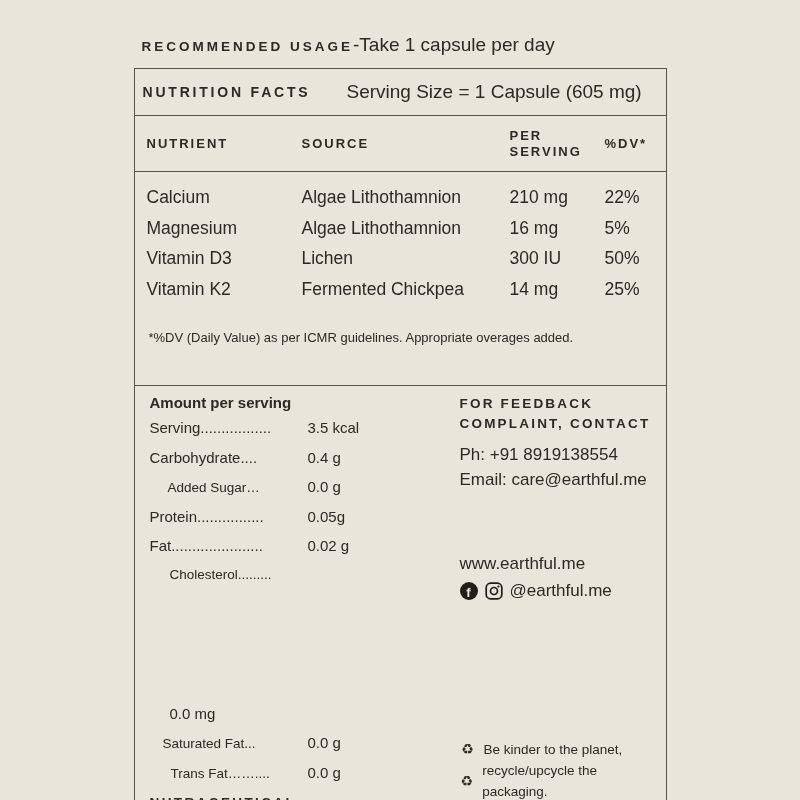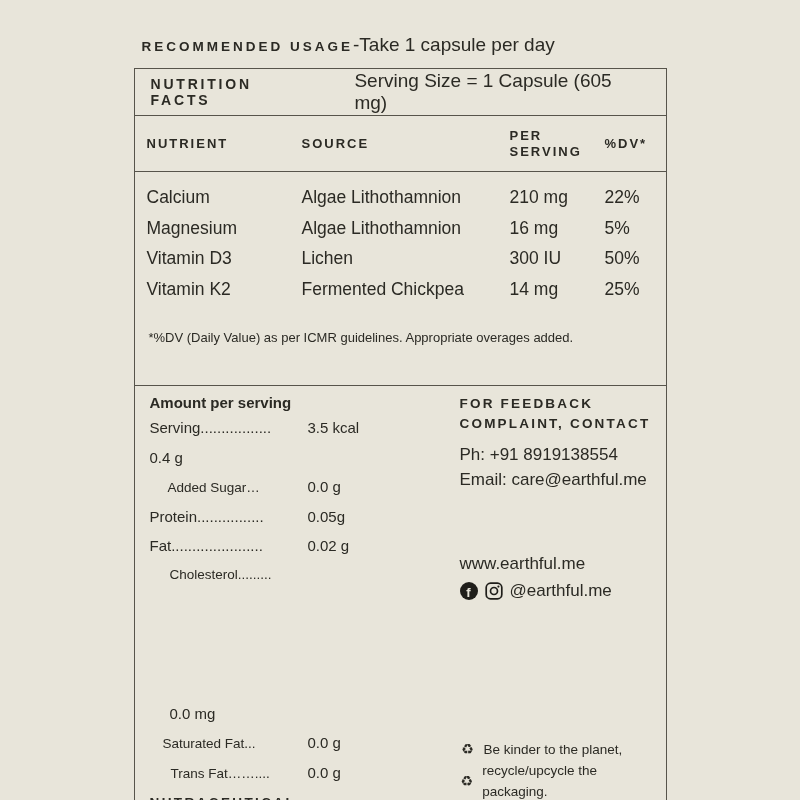--- a/index.html
+++ b/index.html
@@ -24,21 +24,21 @@
 
   
   .label-box {
     width: 533px; margin: 0 auto;
     border: 1.5px solid #57544b;
     background: #e8e5da;
   }
 
   .nf-header {
     height: 47px; display: flex; align-items: center;
-    padding: 0 16px; border-bottom: 1.5px solid #57544b;
+    padding: 0 8px; border-bottom: 1.5px solid #57544b;
   }
   .nf-title { font-size: 14px; font-weight: bold; letter-spacing: 2.8px; }
   .nf-serving { font-size: 19px; margin-left: 36px; }
 
   .col-header {
     height: 56px; border-bottom: 1.5px solid #57544b;
     display: grid; grid-template-columns: 155px 208px 95px 1fr;
     align-items: center; padding-left: 12px;
     font-size: 13px; font-weight: bold; letter-spacing: 2px;
   }
@@ -147,20 +147,21 @@
     <div class="bottom">
 
       <div class="left-col">
         <div class="amount-title">Amount per serving</div>
 
         <div class="amount-row">
           <span class="lbl">Serving.................</span>
           <span class="val">3.5 kcal</span>
         </div>
         <div class="amount-row">
+          <span class="lbl">Carbohydrate....</span>
           <span class="val">0.4 g</span>
         </div>
         <div class="amount-row sub sub1">
           <span class="lbl">Added Sugar…</span>
           <span class="val">0.0 g</span>
         </div>
         <div class="amount-row">
           <span class="lbl">Protein................</span>
           <span class="val">0.05g</span>
         </div>

